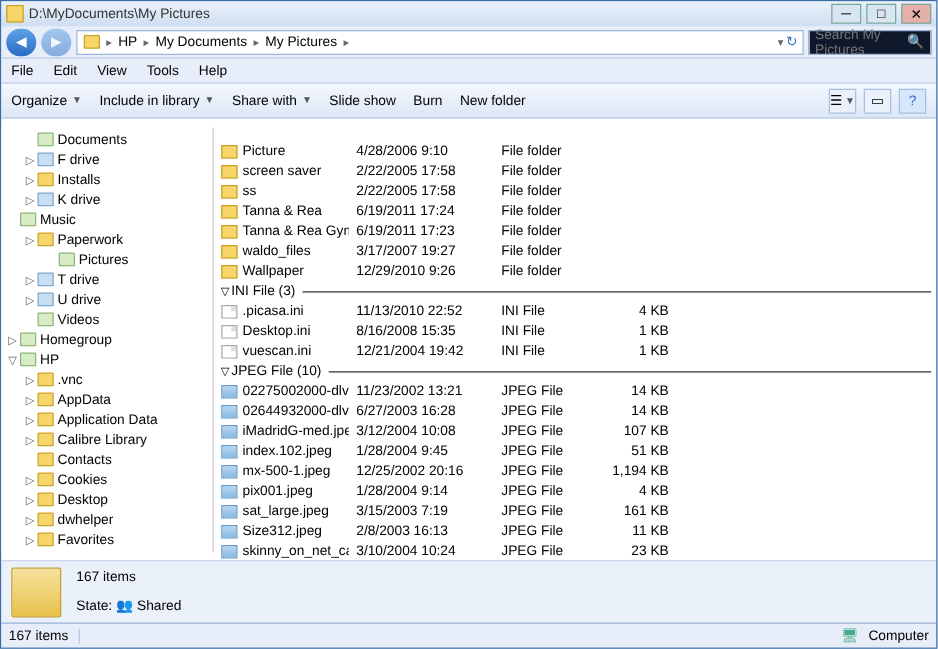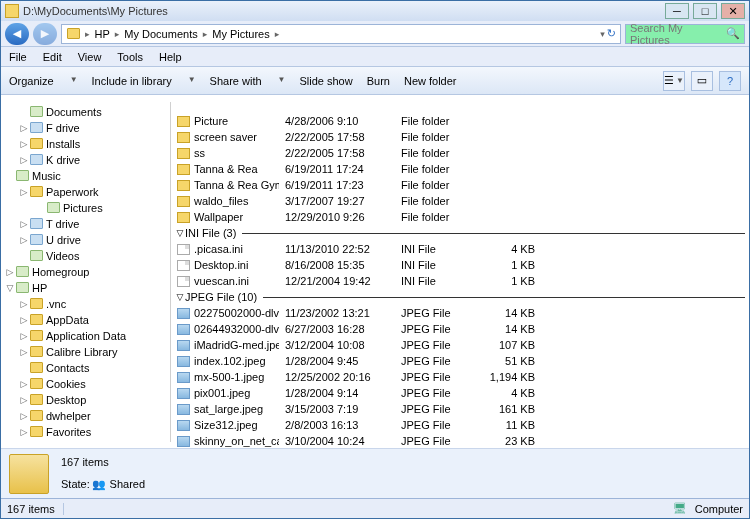--- a/index.html
+++ b/index.html
@@ -10,27 +10,27 @@
 .titlebar .title { color: #333; }
 .titlebar .spacer { flex: 1; }
 .winbtn { width: 24px; height: 16px; border: 1px solid #7a9; background: #d8e6f2; display: inline-flex; align-items: center; justify-content: center; }
 
 .navbar { height: 26px; display: flex; align-items: center; gap: 4px; padding: 2px 4px; background: #e7edf9; border-bottom: 1px solid #b5c7e2; }
 .navbtn { width: 24px; height: 22px; border-radius: 11px; background: linear-gradient(#5fa3e6,#2a6bc2); display: inline-flex; align-items: center; justify-content: center; color: #fff; }
 .navbtn.disabled { opacity: .5; }
 .breadcrumb { flex: 1; height: 20px; background: #fff; border: 1px solid #9cb4d8; display: flex; align-items: center; padding: 0 4px; gap: 2px; }
 .bc-seg { padding: 0 3px; }
 .bc-chev { font-size: 9px; color: #666; }
-.searchbox { width: 120px; height: 20px; background: #86efac; border: 1px solid #9cb4d8; display: flex; align-items: center; padding: 0 4px; gap: 4px; color: #777; }
+.searchbox { width: 98px; height: 20px; background: #0f172a; border: 1px solid #9cb4d8; display: flex; align-items: center; padding: 0 4px; gap: 4px; color: #777; }
 
 .menubar { height: 20px; display: flex; align-items: center; gap: 12px; padding: 0 6px; background: #e7edf9; border-bottom: 1px solid #b5c7e2; }
 .menuitem { padding: 2px 2px; cursor: default; }
 
 .toolbar { height: 28px; display: flex; align-items: center; gap: 14px; padding: 0 8px; background: linear-gradient(#f3f7fd,#dce7f6); border-bottom: 1px solid #b5c7e2; }
-.tbitem { display: inline-flex; gap: 14px; cursor: default; }
+.tbitem { display: inline-flex; gap: 2px; cursor: default; }
 .dd { font-size: 8px; color: #555; margin-left: 2px; }
 .toolbar .right { margin-left: auto; display: flex; gap: 6px; }
 .tbsq { width: 22px; height: 20px; border: 1px solid #a8bfe0; background: #eaf1fb; display: inline-flex; align-items: center; justify-content: center; }
 
 .main { flex: 1; display: flex; background: #fff; overflow: hidden; align-items: center; }
 .tree { width: 170px; border-right: 1px solid #d0d0d0; overflow-y: auto; padding: 2px 0; background: #fff; }
 .tree-row { display: flex; align-items: center; height: 16px; padding-left: 4px; white-space: nowrap; cursor: default; }
 .tw { display: inline-block; width: 10px; text-align: center; font-size: 9px; color: #666; }
 .ticon { width: 13px; height: 11px; margin: 0 3px 0 1px; display: inline-block; background: #f6d66a; border: 1px solid #c9a227; border-radius: 1px; }
 .ticon.drive { background: #c9dff2; border-color: #7aa6cf; }

